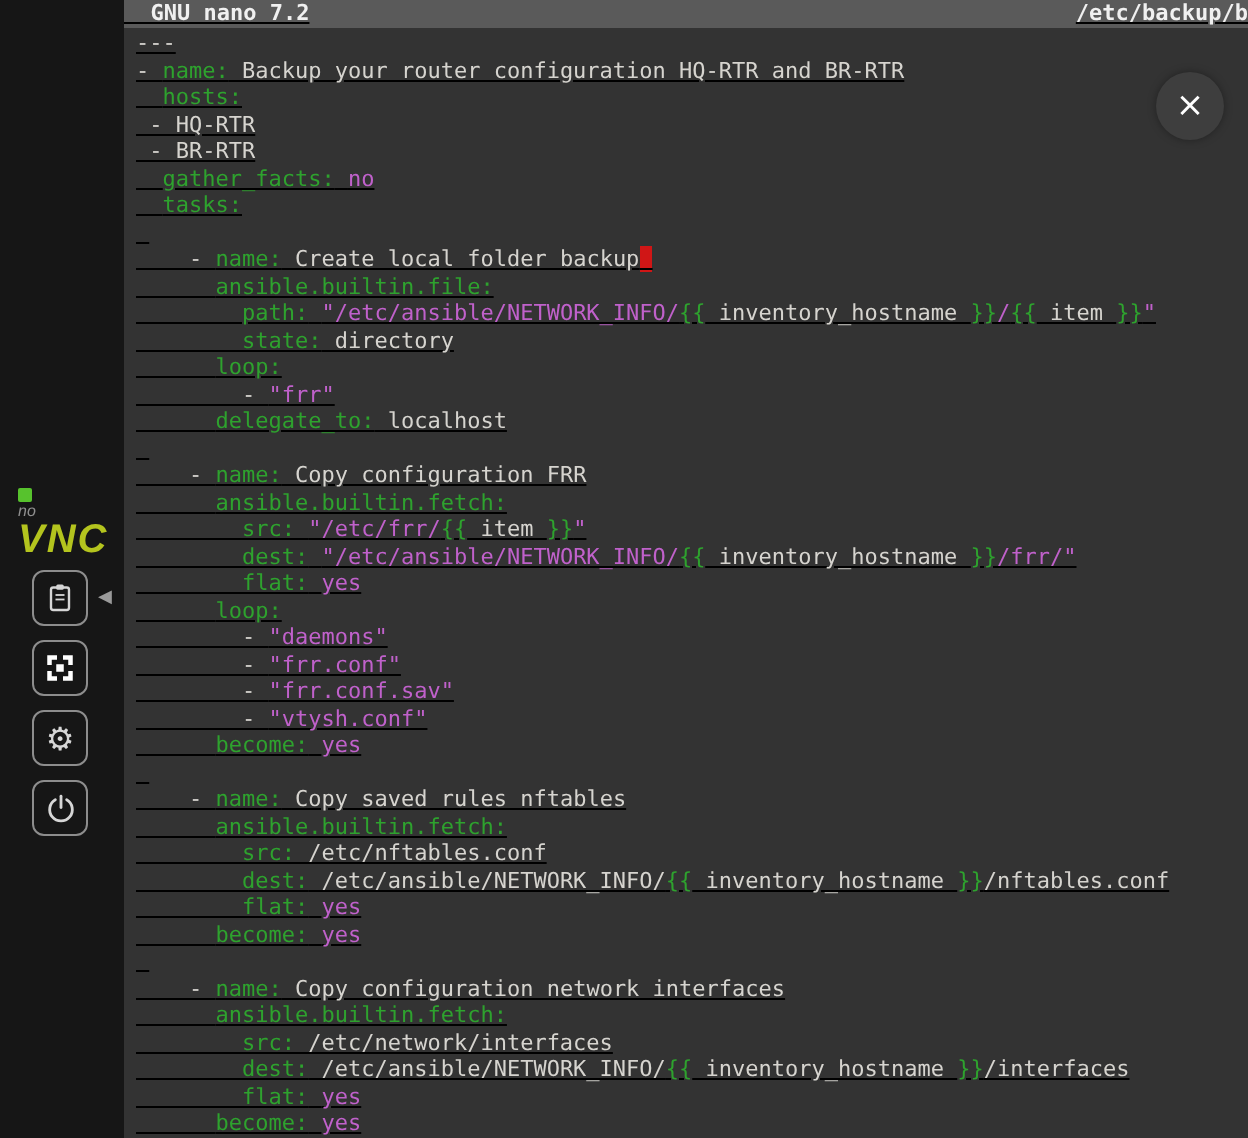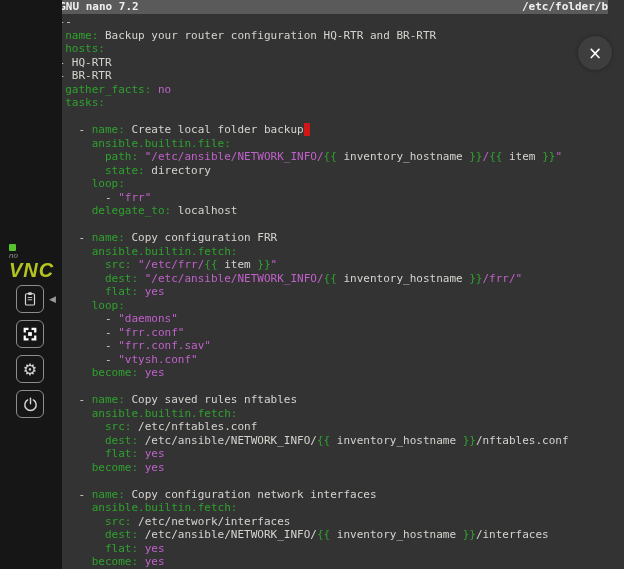--- a/index.html
+++ b/index.html
@@ -13,21 +13,21 @@
   .logo { position:absolute; left:9px; top:244px; width:46px; font-family:"Liberation Sans", sans-serif; line-height:1; }
   .logo-mark { display:block; width:7px; height:7px; background:#57c22d; border-radius:1px; margin-bottom:1px; }
   .logo-no { display:block; font-size:8px; font-style:italic; color:#8f8f8f; }
   .logo-vnc { display:block; font-size:20px; font-weight:bold; font-style:italic; letter-spacing:1px; color:#b4c41e; }
   .sbtn { position:absolute; left:16px; width:28px; height:28px; background:transparent; border:1px solid #8d8d8d; border-radius:6px; display:flex; align-items:center; justify-content:center; cursor:pointer; color:#d6d6d6; }
   .sbtn svg { display:block; }
   .gear-glyph { font-size:16px; color:#d6d6d6; font-family:"DejaVu Sans", sans-serif; }
   .handle { position:absolute; left:45px; top:288px; width:15px; height:22px; display:flex; align-items:center; justify-content:center; color:#9a9a9a; font-size:9px; cursor:pointer; font-family:"DejaVu Sans", sans-serif; }
 
   
-  .terminal { position:absolute; left:46px; top:0; width:562px; height:569px; background:var(--term-bg,#333333); z-index:1; }
+  .terminal { position:absolute; left:62px; top:0; width:562px; height:569px; background:var(--term-bg,#333333); z-index:1;text-decoration:underline; }
   .titlebar { height:14px; background:var(--titlebar-bg,#5a5a5a); color:#f0f0f0; font-size:11px; font-weight:bold; line-height:14px; display:flex; justify-content:space-between; white-space:pre; overflow:hidden; }
   .editor { padding:1px 0 0 6px; font-size:11px; line-height:13.5px; white-space:pre; }
   .line { height:13.5px; }
   .seg-w { color:var(--fg,#d6d4cf); }
   .seg-g { color:var(--green,#2ea22e); }
   .seg-m { color:var(--magenta,#c061cb); }
   .seg-cur { background:var(--cursor,#d01616); color:var(--cursor,#d01616); }
 
   
   .close-btn { position:absolute; left:578px; top:36px; width:34px; height:34px; border-radius:50%; background:#3e3e3e; border:none; color:#ffffff; font-size:17px; line-height:34px; text-align:center; cursor:pointer; z-index:5; font-family:"DejaVu Sans", sans-serif; box-shadow:0 0 4px rgba(0,0,0,0.35); }
@@ -81,21 +81,21 @@
           <path d="M8 5.5 A 8 8 0 1 0 16 5.5" fill="none" stroke="#d6d6d6" stroke-width="2" stroke-linecap="round"></path>
           <line x1="12" y1="3" x2="12" y2="11" stroke="#d6d6d6" stroke-width="2" stroke-linecap="round"></line>
         </svg>
       </span>
     </button>
   </div>
 
   <div class="terminal">
     <div class="titlebar">
       <span>  GNU nano 7.2</span>
-      <span>/etc/folder/b</span>
+      <span>/etc/backup/b</span>
     </div>
     <div class="editor"><div class="line"><span class="seg-w">---</span></div><div class="line"><span class="seg-w">- </span><span class="seg-g">name:</span><span class="seg-w"> Backup your router configuration HQ-RTR and BR-RTR</span></div><div class="line"><span class="seg-w">  </span><span class="seg-g">hosts:</span></div><div class="line"><span class="seg-w"> - HQ-RTR</span></div><div class="line"><span class="seg-w"> - BR-RTR</span></div><div class="line"><span class="seg-w">  </span><span class="seg-g">gather_facts:</span><span class="seg-w"> </span><span class="seg-m">no</span></div><div class="line"><span class="seg-w">  </span><span class="seg-g">tasks:</span></div><div class="line">&nbsp;</div><div class="line"><span class="seg-w">    - </span><span class="seg-g">name:</span><span class="seg-w"> Create local folder backup</span><span class="seg-cur"> </span></div><div class="line"><span class="seg-w">      </span><span class="seg-g">ansible.builtin.file:</span></div><div class="line"><span class="seg-w">        </span><span class="seg-g">path:</span><span class="seg-w"> </span><span class="seg-m">"/etc/ansible/NETWORK_INFO/</span><span class="seg-g">{{</span><span class="seg-w"> inventory_hostname </span><span class="seg-g">}}</span><span class="seg-m">/</span><span class="seg-g">{{</span><span class="seg-w"> item </span><span class="seg-g">}}</span><span class="seg-m">"</span></div><div class="line"><span class="seg-w">        </span><span class="seg-g">state:</span><span class="seg-w"> directory</span></div><div class="line"><span class="seg-w">      </span><span class="seg-g">loop:</span></div><div class="line"><span class="seg-w">        - </span><span class="seg-m">"frr"</span></div><div class="line"><span class="seg-w">      </span><span class="seg-g">delegate_to:</span><span class="seg-w"> localhost</span></div><div class="line">&nbsp;</div><div class="line"><span class="seg-w">    - </span><span class="seg-g">name:</span><span class="seg-w"> Copy configuration FRR</span></div><div class="line"><span class="seg-w">      </span><span class="seg-g">ansible.builtin.fetch:</span></div><div class="line"><span class="seg-w">        </span><span class="seg-g">src:</span><span class="seg-w"> </span><span class="seg-m">"/etc/frr/</span><span class="seg-g">{{</span><span class="seg-w"> item </span><span class="seg-g">}}</span><span class="seg-m">"</span></div><div class="line"><span class="seg-w">        </span><span class="seg-g">dest:</span><span class="seg-w"> </span><span class="seg-m">"/etc/ansible/NETWORK_INFO/</span><span class="seg-g">{{</span><span class="seg-w"> inventory_hostname </span><span class="seg-g">}}</span><span class="seg-m">/frr/"</span></div><div class="line"><span class="seg-w">        </span><span class="seg-g">flat:</span><span class="seg-w"> </span><span class="seg-m">yes</span></div><div class="line"><span class="seg-w">      </span><span class="seg-g">loop:</span></div><div class="line"><span class="seg-w">        - </span><span class="seg-m">"daemons"</span></div><div class="line"><span class="seg-w">        - </span><span class="seg-m">"frr.conf"</span></div><div class="line"><span class="seg-w">        - </span><span class="seg-m">"frr.conf.sav"</span></div><div class="line"><span class="seg-w">        - </span><span class="seg-m">"vtysh.conf"</span></div><div class="line"><span class="seg-w">      </span><span class="seg-g">become:</span><span class="seg-w"> </span><span class="seg-m">yes</span></div><div class="line">&nbsp;</div><div class="line"><span class="seg-w">    - </span><span class="seg-g">name:</span><span class="seg-w"> Copy saved rules nftables</span></div><div class="line"><span class="seg-w">      </span><span class="seg-g">ansible.builtin.fetch:</span></div><div class="line"><span class="seg-w">        </span><span class="seg-g">src:</span><span class="seg-w"> /etc/nftables.conf</span></div><div class="line"><span class="seg-w">        </span><span class="seg-g">dest:</span><span class="seg-w"> /etc/ansible/NETWORK_INFO/</span><span class="seg-g">{{</span><span class="seg-w"> inventory_hostname </span><span class="seg-g">}}</span><span class="seg-w">/nftables.conf</span></div><div class="line"><span class="seg-w">        </span><span class="seg-g">flat:</span><span class="seg-w"> </span><span class="seg-m">yes</span></div><div class="line"><span class="seg-w">      </span><span class="seg-g">become:</span><span class="seg-w"> </span><span class="seg-m">yes</span></div><div class="line">&nbsp;</div><div class="line"><span class="seg-w">    - </span><span class="seg-g">name:</span><span class="seg-w"> Copy configuration network interfaces</span></div><div class="line"><span class="seg-w">      </span><span class="seg-g">ansible.builtin.fetch:</span></div><div class="line"><span class="seg-w">        </span><span class="seg-g">src:</span><span class="seg-w"> /etc/network/interfaces</span></div><div class="line"><span class="seg-w">        </span><span class="seg-g">dest:</span><span class="seg-w"> /etc/ansible/NETWORK_INFO/</span><span class="seg-g">{{</span><span class="seg-w"> inventory_hostname </span><span class="seg-g">}}</span><span class="seg-w">/interfaces</span></div><div class="line"><span class="seg-w">        </span><span class="seg-g">flat:</span><span class="seg-w"> </span><span class="seg-m">yes</span></div><div class="line"><span class="seg-w">      </span><span class="seg-g">become:</span><span class="seg-w"> </span><span class="seg-m">yes</span></div></div>
   </div>
 
   <button class="close-btn">
     <span>×</span>
   </button>
 
 </div>
 

